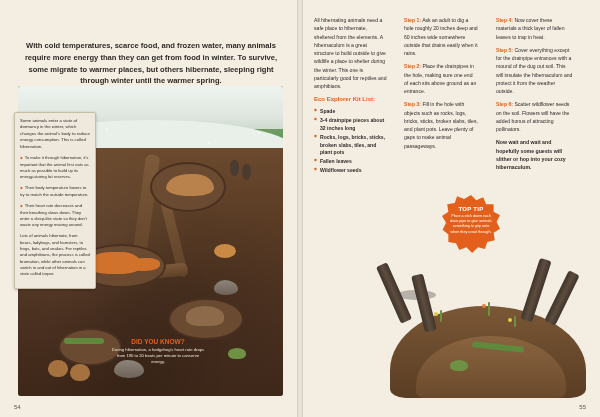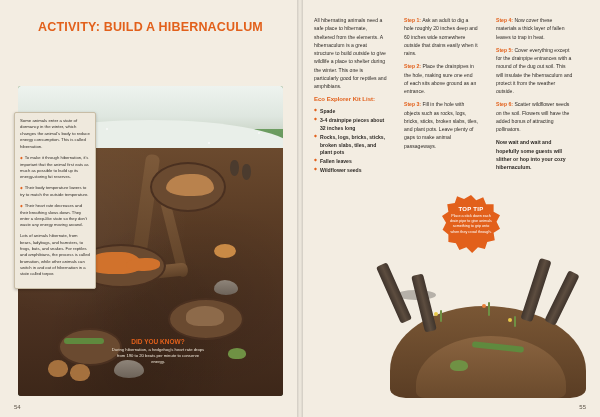--- a/index.html
+++ b/index.html
@@ -358,21 +358,21 @@
     border-radius: 50%;
   }
 </style>
 </head>
 <body>
 
 <div class="page">
 
   <div class="left-page">
 
-    <div class="activity-title">ACTIVITY: BUILD A HIBERNACULUM</div>
+    <div class="activity-intro">With cold temperatures, scarce food, and frozen water, many animals require more energy than they can get from food in winter. To survive, some migrate to warmer places, but others hibernate, sleeping right through winter until the warmer spring.</div>
 
     <div class="illo">
       <div class="sky"></div>
       <div class="snowtop"></div>
       <div class="treesrow">
         <div class="tree" style="left:6px;"></div>
         <div class="tree" style="left:26px; border-bottom-width:26px;"></div>
         <div class="tree" style="left:48px;"></div>
         <div class="tree" style="left:92px; border-bottom-width:24px;"></div>
         <div class="tree" style="left:112px;"></div>

